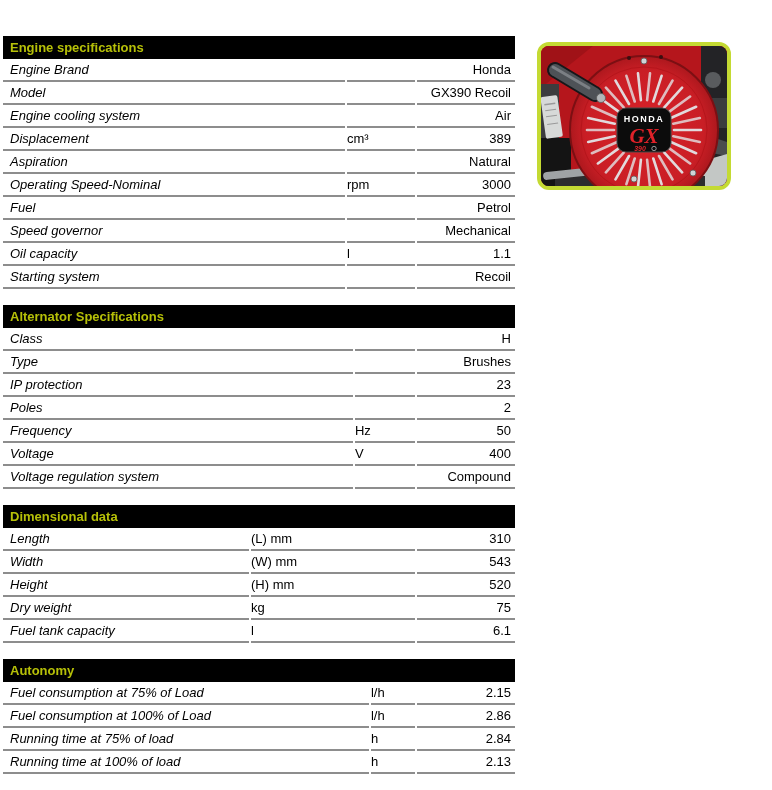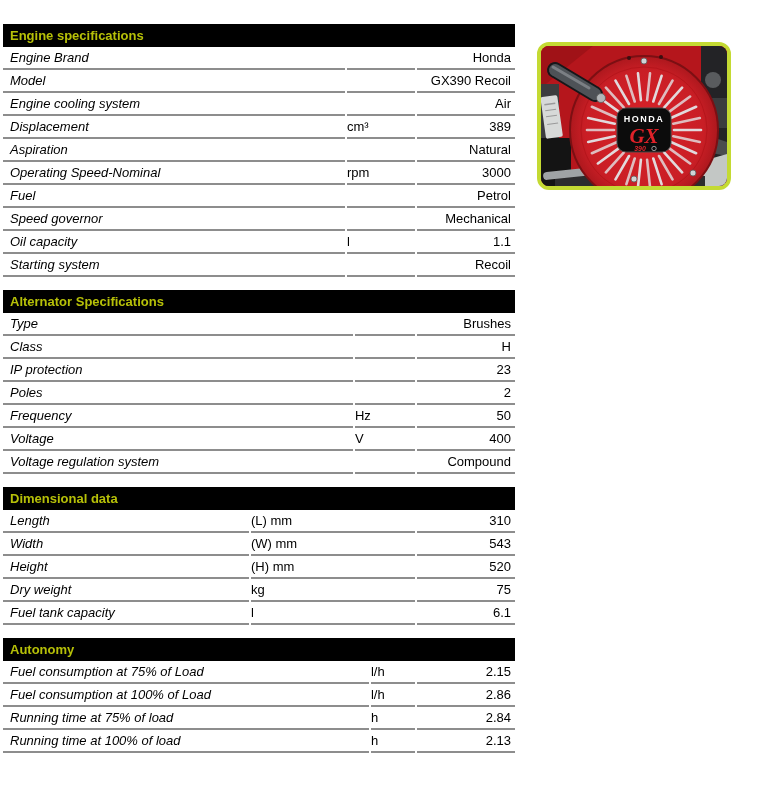--- a/index.html
+++ b/index.html
@@ -4,21 +4,21 @@
 <style>
   html,body{margin:0;padding:0;}
   body{
     width:772px;height:790px;position:relative;background:#ffffff;
     font-family:"Liberation Sans",sans-serif;font-size:13px;color:#000;
     overflow:hidden;
   }
   .spec-tables{position:absolute;left:1px;top:20px;width:516px;}
   table.spec{
     border-collapse:separate;border-spacing:2px 0;width:516px;
-    table-layout:fixed;margin:4px 0 13px 0;
+    table-layout:fixed;margin:16px 0 13px 0;
   }
   th.section-header{
     background:#000000;color:#b6c008;font-size:13px;font-weight:bold;
     text-align:left;height:23px;padding:0 0 0 7px;line-height:23px;
   }
   td{
     height:21px;line-height:21px;padding:0;vertical-align:middle;
     border-bottom:2px solid #8d8d8d;font-size:13px;color:#000;
     overflow:hidden;white-space:nowrap;
   }
@@ -113,28 +113,28 @@
         <col class="c-unit">
         <col class="c-value">
       </colgroup>
     <thead>
         <tr>
           <th class="section-header" colspan="3">Alternator Specifications</th>
         </tr>
       </thead>
     <tbody>
         <tr>
+          <td class="label">Class</td>
+          <td class="unit"></td>
+          <td class="value">H</td>
+        </tr>
+        <tr>
           <td class="label">Type</td>
           <td class="unit"></td>
           <td class="value">Brushes</td>
-        </tr>
-        <tr>
-          <td class="label">Class</td>
-          <td class="unit"></td>
-          <td class="value">H</td>
         </tr>
         <tr>
           <td class="label">IP protection</td>
           <td class="unit"></td>
           <td class="value">23</td>
         </tr>
         <tr>
           <td class="label">Poles</td>
           <td class="unit"></td>
           <td class="value">2</td>

